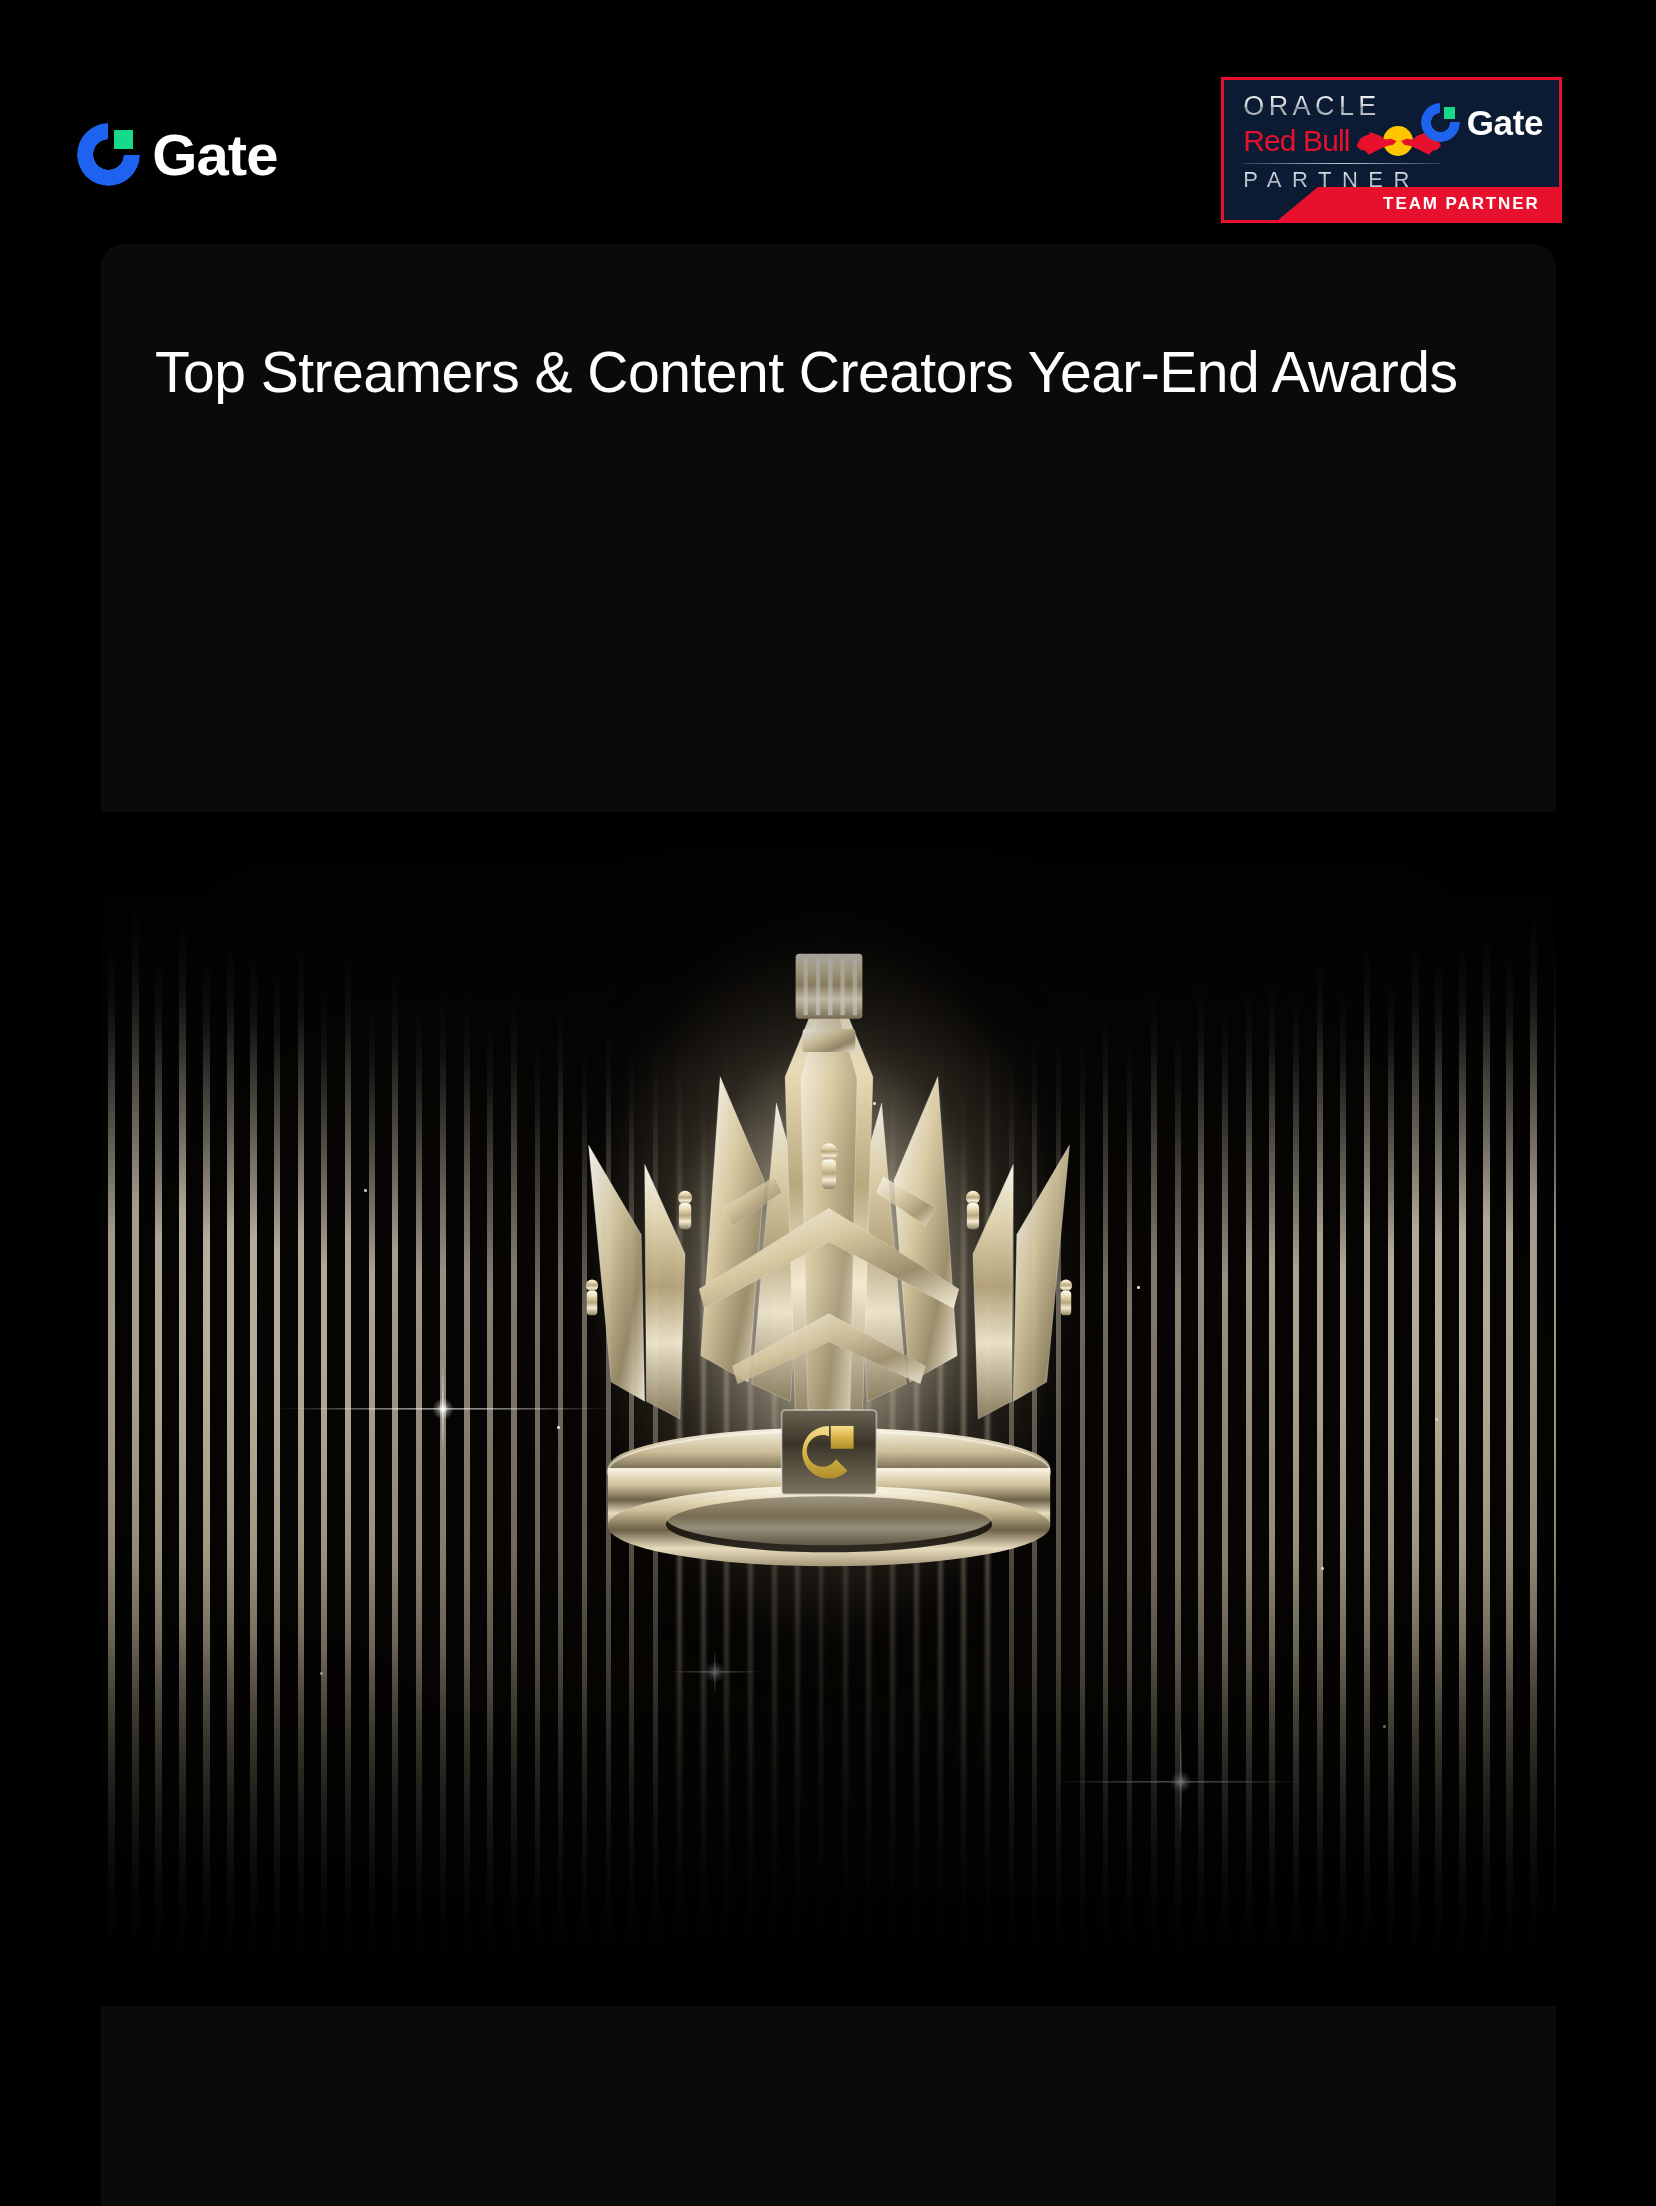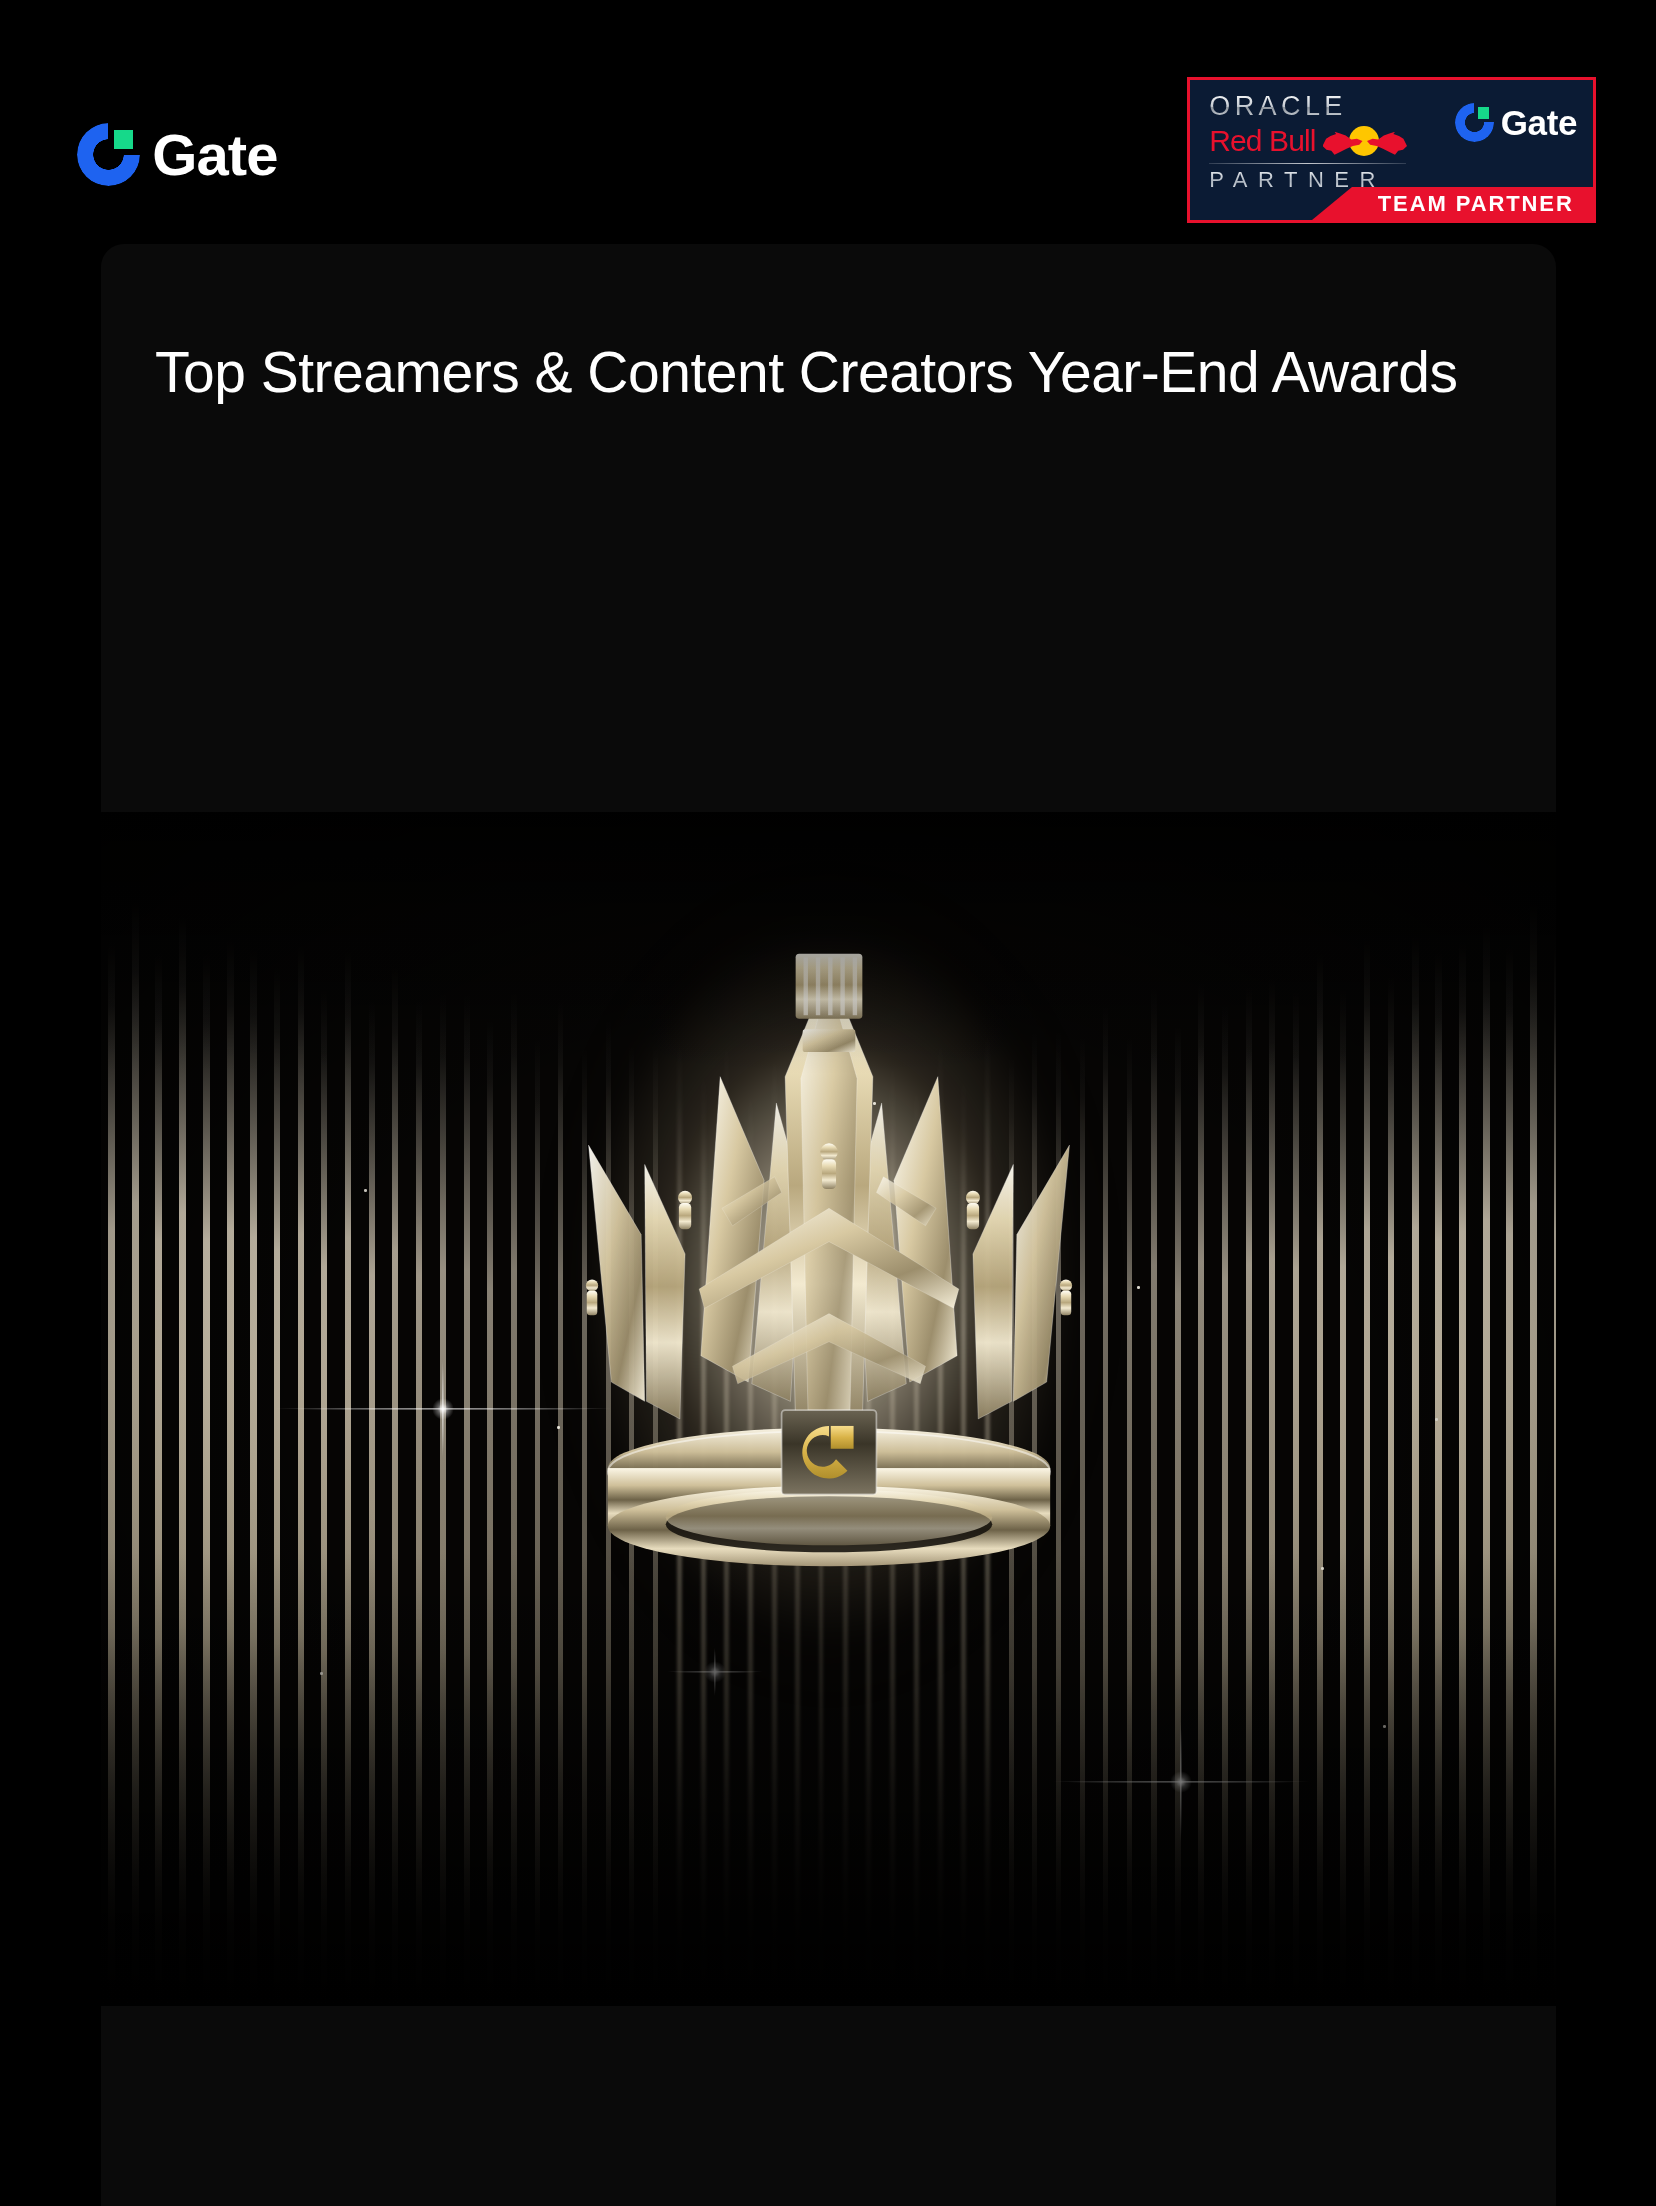--- a/index.html
+++ b/index.html
@@ -72,23 +72,23 @@
     color: #ffffff;
     font-size: 58px;
     font-weight: 700;
     letter-spacing: -0.9px;
     line-height: 1;
   }
 
   
   .rb-badge {
     position: absolute;
-    left: 1187px;
+    left: 1221px;
     top: 77px;
-    width: 409px;
+    width: 341px;
     height: 146px;
     background: #0b1b34;
     border: 3.5px solid #e8112d;
     overflow: hidden;
   }
   .rb-left {
     position: absolute;
     left: 19.3px; top: 12.3px;
     width: 202px;
   }
@@ -214,21 +214,21 @@
     width: 281px;
     background: #e8112d;
     clip-path: polygon(40px 0, 100% 0, 100% 100%, 0 100%);
     display: flex;
     align-items: center;
     justify-content: flex-end;
     padding-right: 19.3px;
   }
   .rb-partner span {
     color: #ffffff;
-    font-size: 22px;
+    font-size: 17px;
     font-weight: 700;
     letter-spacing: 1.9px;
     white-space: nowrap;
   }
 
   
   .card {
     position: absolute;
     left: 101px;
     top: 244px;

